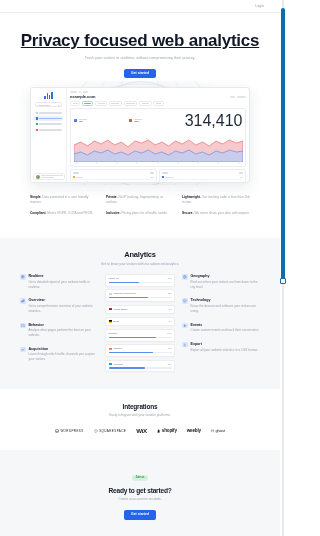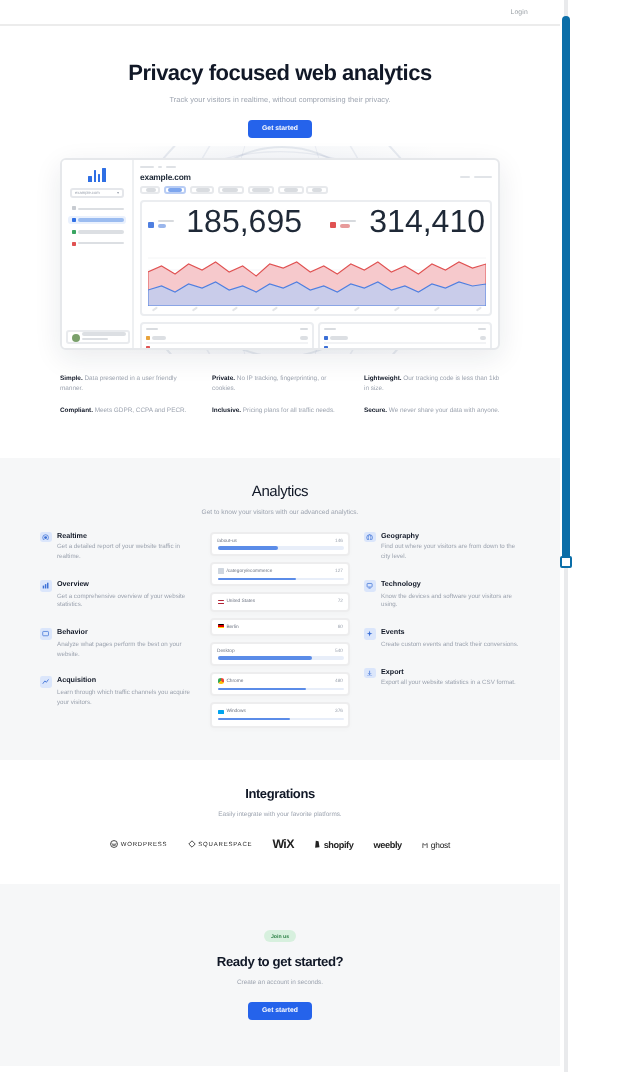--- a/index.html
+++ b/index.html
@@ -19,21 +19,21 @@
   .scrollbar .thumb { position: absolute; top: 8px; left: 1px; width: 4px; height: 272px; background: #0b6ea8; border-radius: 2px; }
   .scrollbar .knob { position:absolute; top:278px; left:0px; width:6px; height:6px; border:1px solid #0b6ea8; background:#fff; border-radius:1px;}
 
   
   .topbar { height: 13px; display:flex; align-items:center; justify-content:flex-end;
             padding-right: 16px; border-bottom: 1px solid #ececec; background:#fff; }
   .topbar .login { font-size: 3.4px; color: #9aa0a6; letter-spacing:.1px; }
 
   
   .hero { padding-top: 18px; text-align: center; background:#fff; }
-  .hero h1 { font-size: 11px; font-weight: 700; letter-spacing: -0.25px; color:#111827; }
+  .hero h1 { font-size: 17px; font-weight: 700; letter-spacing: -0.25px; color:#111827;text-decoration:underline; }
   .hero .sub { margin-top: 5px; font-size: 3.7px; color:#9ca3af; letter-spacing:.05px; }
   .btn-primary {
     display:inline-block; margin-top: 7px;
     background:#2563eb; color:#fff; font-size:3.4px; font-weight:600;
     padding: 3px 7px; border-radius: 2px; border:none; line-height:1;
   }
 
   
   .shot-wrap { position: relative; margin-top: 9px; height: 100px; }
   .globe { position:absolute; left:0; right:0; top:-6px; height:104px;
@@ -127,21 +127,21 @@
   .lowcard .li .v{display:block;height:1.2px;width:3.5px;background:#dcdfe3;border-radius:1px;}
 
   
   .featgrid { margin: 8px 30px 0 30px; display:grid; grid-template-columns:1fr 1fr 1fr;
               column-gap:8px; row-gap:6px; }
   .featgrid p { font-size:3.2px; line-height:1.5; color:#9ca3af; }
   .featgrid p b { color:#111827; font-weight:700; }
 
   
   .analytics { margin-top: 22px; background:#f6f7f8; padding: 12px 0 14px 0; }
-  .analytics h2 { text-align:center; font-size:7.5px; font-weight:400; color:#111827; letter-spacing:-.2px;}
+  .analytics h2 { text-align:center; font-size:7.5px; font-weight:700; color:#111827; letter-spacing:-.2px;}
   .analytics .sub { text-align:center; font-size:3.3px; color:#9ca3af; margin-top:3.5px; }
   .a-grid { display:flex; align-items:flex-start; justify-content:center; gap:7px; margin-top:8px; padding:0 12px;}
   .a-col { width:78px; }
   .feat { display:flex; gap:3px; margin-bottom:9px; }
   .feat .ico { width:5.5px; height:5.5px; border-radius:1.2px; background:#dbe6fb; color:#3b6fd6;
                display:flex; align-items:center; justify-content:center; flex:none; }
   .feat .ico svg { width:3.6px; height:3.6px; display:block; }
   .feat h3 { font-size:3.6px; font-weight:700; color:#111827; margin-bottom:1.6px;}
   .feat p { font-size:3.1px; line-height:1.55; color:#9ca3af; }
   .panel { width:70px; }
@@ -281,21 +281,20 @@
         <div class="kpis">
           <div class="kpi-row">
             <div class="kpi">
               <span class="sq blue"></span>
               <span class="lab">
                   <em></em>
                   <em class="sb"></em>
                 </span>
             </div>
             <div class="kpi-mid">
-              <span class="num">185,695</span>
               <span class="kpi">
                 <span class="sq red"></span>
                 <span class="lab">
                     <em></em>
                     <em class="s"></em>
                   </span>
               </span>
             </div>
             <span class="num">314,410</span>
           </div>

